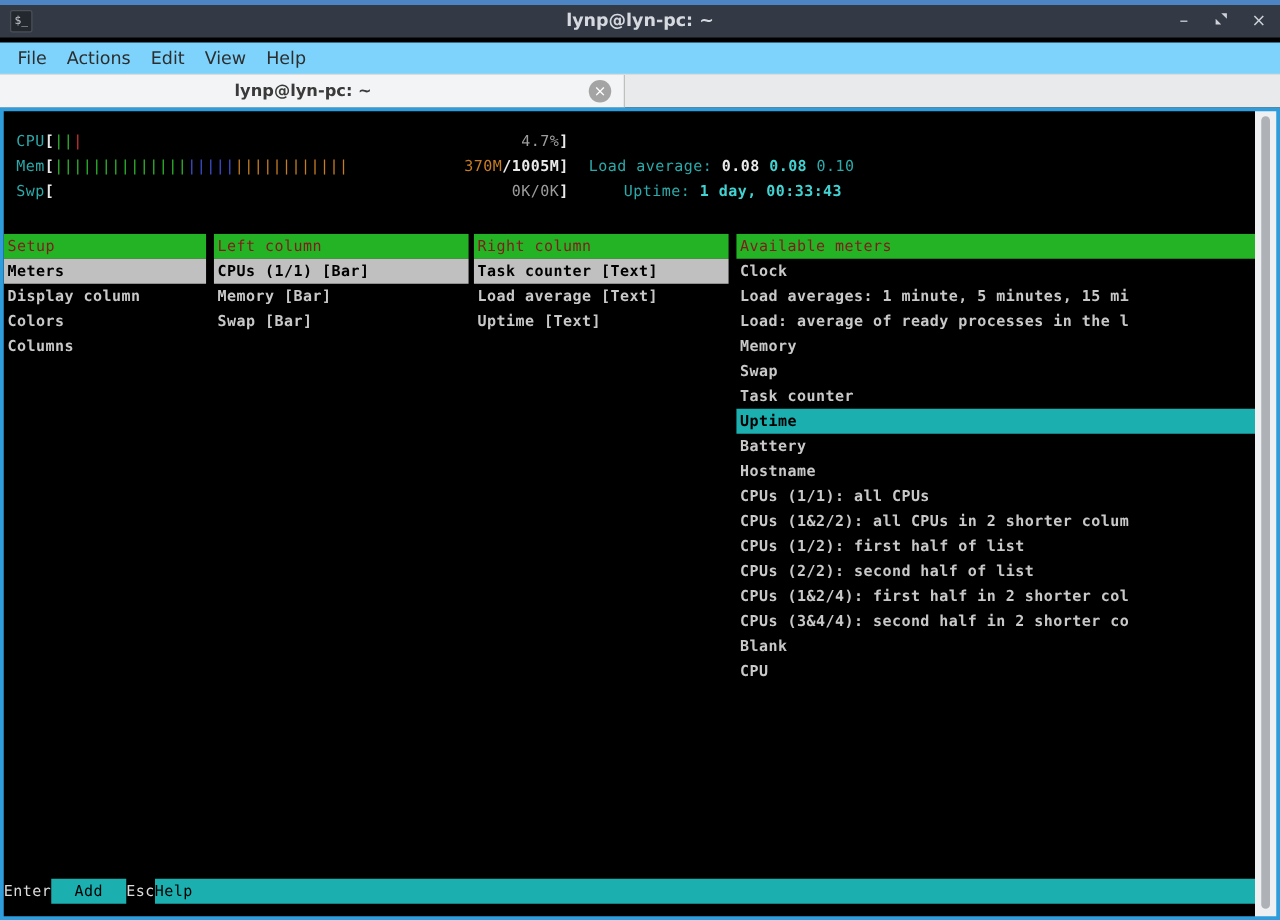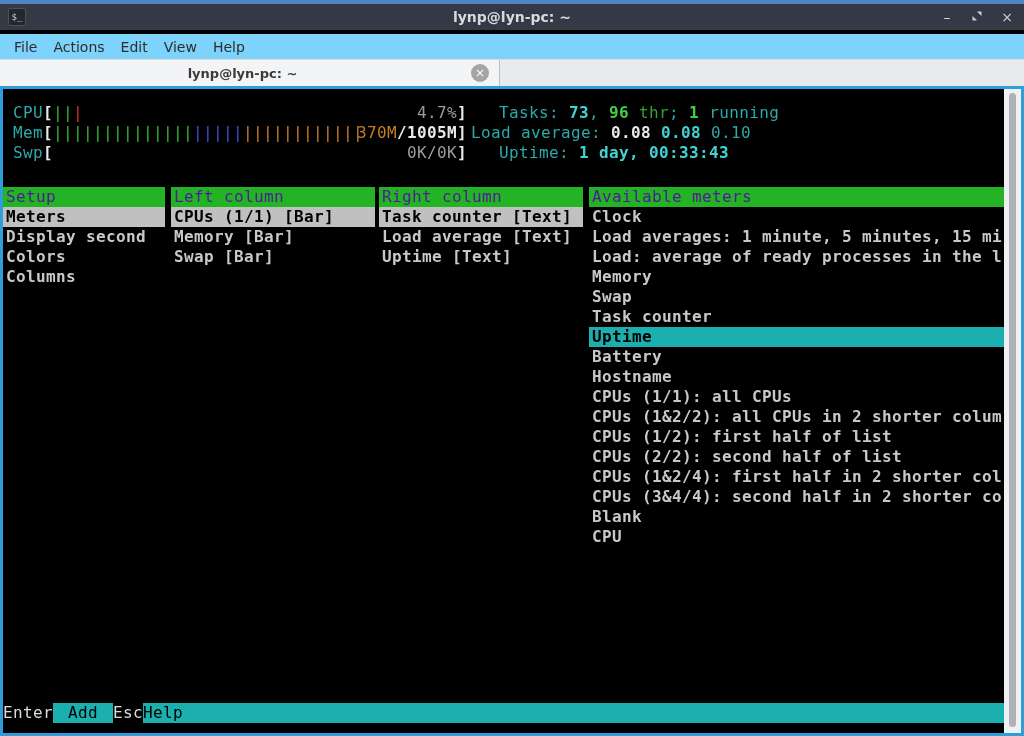--- a/index.html
+++ b/index.html
@@ -25,21 +25,21 @@
   .tab { position:absolute; left:0; top:0; width:500px; height:26px; background:#f3f4f5;
     border-right:1px solid #bfbfbf; display:flex; align-items:center; justify-content:center; }
   .tab-title { color:#3a3a3a; font-weight:bold; font-size:13px; margin-right:14px; }
   .tab-close { position:absolute; right:10px; top:4px; width:18px; height:18px; border-radius:50%;
     background:#a4a4a4; color:#fff; font-size:12px; line-height:18px; text-align:center; }
 
   
   .frame { position:absolute; left:0; top:86px; width:1024px; height:650px;
     background:#2f9ddb; padding:3px; display:flex; }
   .term { position:relative; width:1001px; height:644px; background:#000; overflow:hidden;
-    font-family:"DejaVu Sans Mono",monospace; font-size:16px; letter-spacing:0.37px; line-height:20px; }
+    font-family:"DejaVu Sans Mono",monospace; font-size:12px; letter-spacing:0.37px; line-height:20px; }
   .scrollstrip { position:relative; width:17px; height:644px; background:#eef0f1; }
   .scrollthumb { position:absolute; left:5px; top:4px; width:7px; height:634px;
     background:#aeb2b6; border-radius:4px; }
 
   
   .cyan   { color:#2ca9a9; }
   .bcyan  { color:#43d2d2; font-weight:bold; }
   .green  { color:#31a331; }
   .bgreen { color:#45cc45; font-weight:bold; }
   .bwhite { color:#e9e9e9; font-weight:bold; }
@@ -52,21 +52,21 @@
 
   .hline { position:absolute; white-space:pre; }
   .minner { display:inline-block; position:relative; width:404px; vertical-align:top; }
   .mval { position:absolute; right:0; top:0; white-space:pre; }
 
   
   .panel { position:absolute; top:98px; overflow:hidden; }
   .row { height:20px; line-height:20px; white-space:pre; overflow:hidden;
     padding-left:3px; color:#c8c8c8;font-weight:bold; }
   .panel-header { height:20px; line-height:20px; white-space:pre; overflow:hidden;
-    padding-left:3px; background:#24b324; color:#4c1d95; }
+    padding-left:3px; background:#24b324; color:#7f1d1d; }
   .row.selected { background:#c0c0c0; color:#000; }
   .row.focused  { background:#1cafaf; color:#000; }
   #panel-setup { left:0;   width:162px; }
   #panel-left  { left:168px; width:204px; }
   #panel-right { left:376px; width:204px; }
   #panel-avail { left:586px; width:415px; }
 
   
   .fbar { position:absolute; left:0; top:614px; width:1001px; height:20px; display:flex; }
   .fkey { color:#dcdcdc; line-height:20px; white-space:pre; }
@@ -110,29 +110,28 @@
 
 <div class="frame">
   <div class="term">
 
     <div class="hline" style="left:10px; top:14px;"><span class="cyan">CPU</span><span class="bwhite">[</span><span class="minner"><span><span class="bar-green">||</span><span class="bar-red">|</span></span><span class="mval"><span class="gray">4.7%</span></span></span><span class="bwhite">]</span></div>
 
     <div class="hline" style="left:10px; top:34px;"><span class="cyan">Mem</span><span class="bwhite">[</span><span class="minner"><span><span class="bar-green">||||||||||||||</span><span class="bar-blue">|||||</span><span class="bar-orange">||||||||||||</span></span><span class="mval"><span class="orange">370M</span><span class="bwhite">/1005M</span></span></span><span class="bwhite">]</span></div>
 
     <div class="hline" style="left:10px; top:54px;"><span class="cyan">Swp</span><span class="bwhite">[</span><span class="minner"><span></span><span class="mval"><span class="gray">0K/0K</span></span></span><span class="bwhite">]</span></div>
 
-    <div class="hline" style="left:496px; top:14px;"><span class="cyan">Tasks: </span><span class="bcyan">73</span><span class="cyan">, </span><span class="bgreen">96</span><span class="green"> thr</span><span class="cyan">; </span><span class="bgreen">1</span><span class="cyan"> running</span></div>
     <div class="hline" style="left:468px; top:34px;"><span class="cyan">Load average: </span><span class="bwhite">0.08 </span><span class="bcyan">0.08 </span><span class="cyan">0.10</span></div>
     <div class="hline" style="left:496px; top:54px;"><span class="cyan">Uptime: </span><span class="bcyan">1 day, 00:33:43</span></div>
 
     <div class="panel" id="panel-setup">
       <div class="panel-header">Setup</div>
       <div>
           <div class="row selected">Meters</div>
-          <div class="row">Display second</div>
+          <div class="row">Display column</div>
           <div class="row">Colors</div>
           <div class="row">Columns</div>
         </div>
     </div>
 
     <div class="panel" id="panel-left">
       <div class="panel-header">Left column</div>
       <div>
           <div class="row selected">CPUs (1/1) [Bar]</div>
           <div class="row">Memory [Bar]</div>

